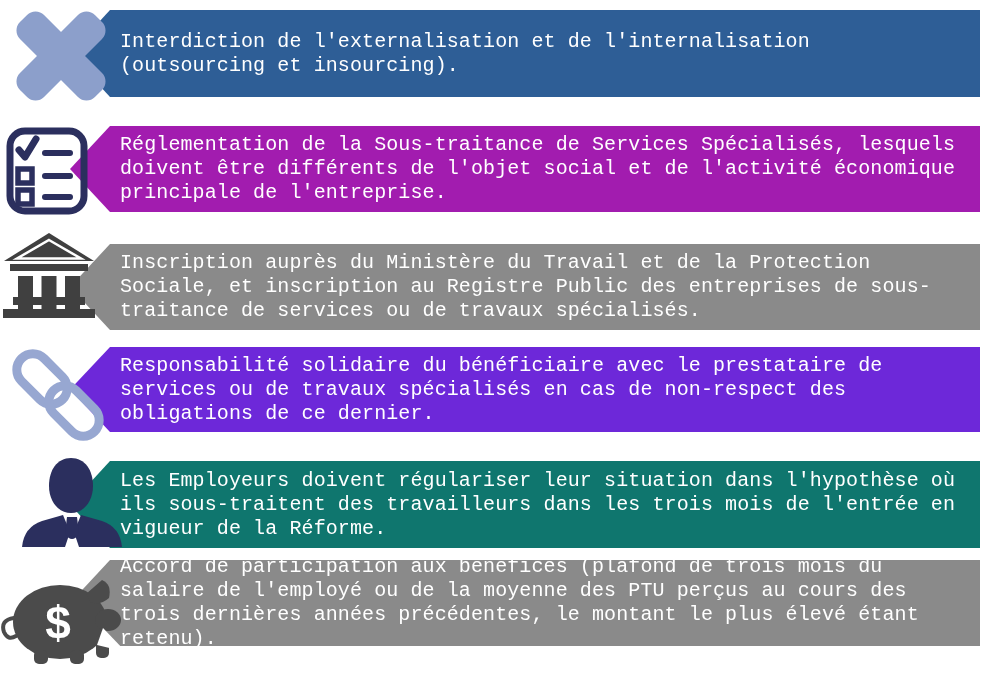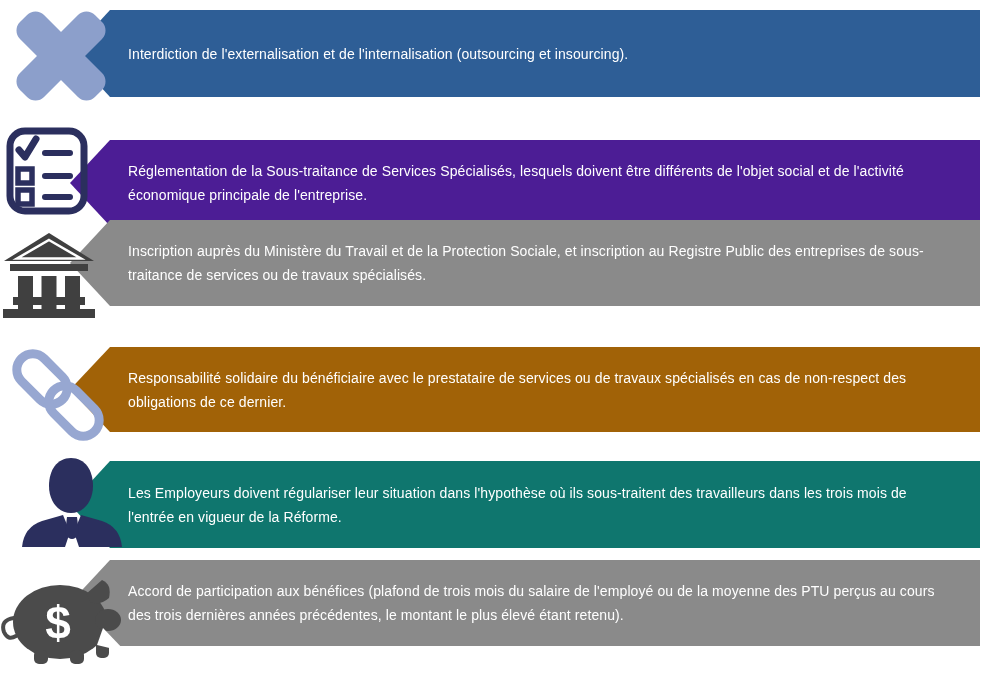--- a/index.html
+++ b/index.html
@@ -15,25 +15,26 @@
   .banner{
     position:absolute;
     left:70px;width:910px;height:86px;
     clip-path:polygon(40px 0, 100% 0, 100% 100%, 40px 100%, 0 50%);
     display:flex;align-items:center;
     box-sizing:border-box;
     padding:4px 16px 4px 50px;
     z-index:1;
   }
   .banner-text{
-    margin:8px;
+    margin:0;
     color:#ffffff;
-    font-size:14px;
+    font-size:20px;
     line-height:24px;
     letter-spacing:0.1px;
+    font-family:Liberation Mono, monospace;
   }
   .icon-box{position:absolute;z-index:2;line-height:0;}
   .icon-box svg{overflow:visible;display:block;}
 </style>
 </head>
 <body>
 
 <div class="stage">
 
   <div class="row">
@@ -44,60 +45,60 @@
       <svg width="114" height="100" viewBox="0 0 114 100">
         <g transform="translate(57,50) rotate(45)" fill="currentColor">
           <rect x="-53" y="-17" width="106" height="34" rx="12"></rect>
           <rect x="-17" y="-53" width="34" height="106" rx="12"></rect>
         </g>
       </svg>
     </div>
   </div>
 
   <div class="row">
-    <div class="banner" style="top: 140px; height: 86px; background: #4c1d95;">
+    <div class="banner" style="top: 126px; height: 86px; background: #a21caf;">
       <p class="banner-text">Réglementation de la Sous-traitance de Services Spécialisés, lesquels doivent être différents de l'objet social et de l'activité économique principale de l'entreprise.</p>
     </div>
     <div class="icon-box" style="left: 6px; top: 127px; color: rgb(43, 47, 94);">
       <svg width="82" height="88" viewBox="0 0 82 88" fill="none" stroke="currentColor">
         <rect x="4" y="4" width="74" height="80" rx="15" stroke-width="7"></rect>
         <polyline points="13,23 19,30 30,12" stroke-width="7" stroke-linecap="round" stroke-linejoin="round"></polyline>
         <rect x="12" y="42" width="14" height="14" stroke-width="5.5"></rect>
         <rect x="12" y="63" width="14" height="14" stroke-width="5.5"></rect>
         <g stroke="none" fill="currentColor">
           <rect x="36" y="23" width="31" height="6" rx="3"></rect>
           <rect x="36" y="46" width="31" height="6" rx="3"></rect>
           <rect x="36" y="67" width="31" height="6" rx="3"></rect>
         </g>
       </svg>
     </div>
   </div>
 
   <div class="row">
-    <div class="banner" style="top: 220px; height: 86px; background: rgb(138, 138, 138);">
+    <div class="banner" style="top: 244px; height: 86px; background: rgb(138, 138, 138);">
       <p class="banner-text">Inscription auprès du Ministère du Travail et de la Protection Sociale, et inscription au Registre Public des entreprises de sous-traitance de services ou de travaux spécialisés.</p>
     </div>
     <div class="icon-box" style="left: 2px; top: 231px; color: rgb(64, 64, 64);">
       <svg width="94" height="90" viewBox="0 0 94 90">
         <g fill="currentColor">
           <path d="M47,2 L92,30 L2,30 Z"></path>
           <rect x="8" y="33" width="78" height="7"></rect>
           <rect x="16" y="45" width="15" height="33"></rect>
           <rect x="39.5" y="45" width="15" height="33"></rect>
           <rect x="63" y="45" width="15" height="33"></rect>
           <rect x="11" y="66" width="72" height="8"></rect>
           <rect x="1" y="78" width="92" height="9"></rect>
         </g>
         <path d="M47,9 L79,27.5 L15,27.5 Z" fill="none" stroke="#FFFFFF" stroke-width="2.5"></path>
       </svg>
     </div>
   </div>
 
   <div class="row">
-    <div class="banner" style="top: 347px; height: 85px; background: #a16207;">
+    <div class="banner" style="top: 347px; height: 85px; background: #6d28d9;">
       <p class="banner-text">Responsabilité solidaire du bénéficiaire avec le prestataire de services ou de travaux spécialisés en cas de non-respect des obligations de ce dernier.</p>
     </div>
     <div class="icon-box" style="left: 13px; top: 350px; color: rgb(151, 167, 209);">
       <svg width="92" height="92" viewBox="0 0 92 92" fill="none" stroke="currentColor">
         <g transform="translate(29,29) rotate(45)">
           <rect x="-29" y="-16" width="58" height="32" rx="16" stroke-width="9"></rect>
         </g>
         <g transform="translate(61,61) rotate(45)">
           <rect x="-29" y="-16" width="58" height="32" rx="16" stroke-width="9"></rect>
         </g>

